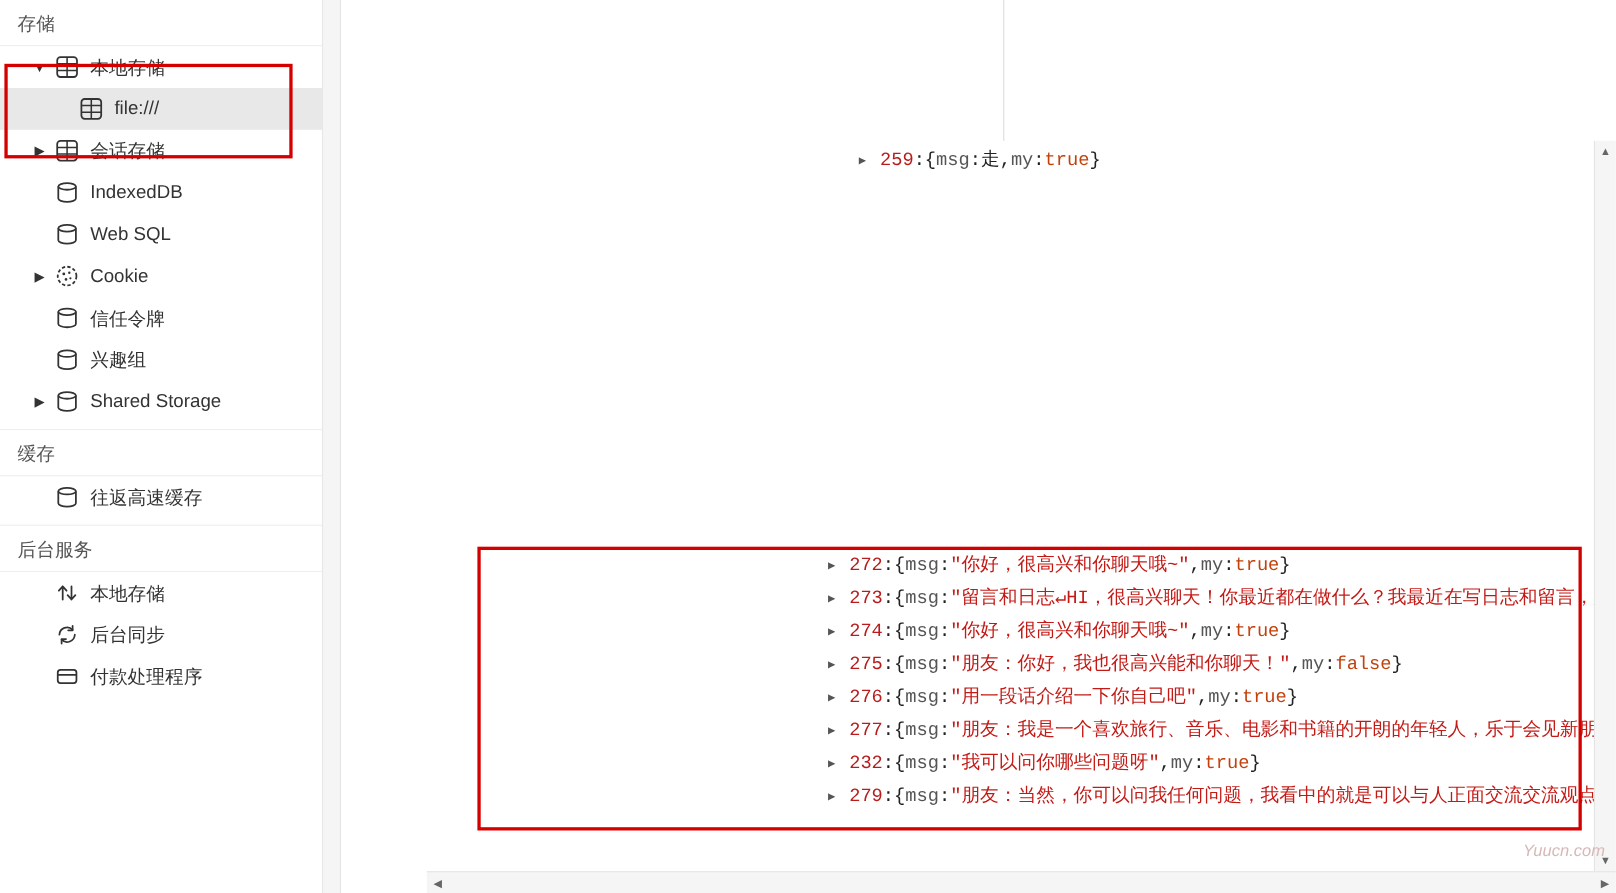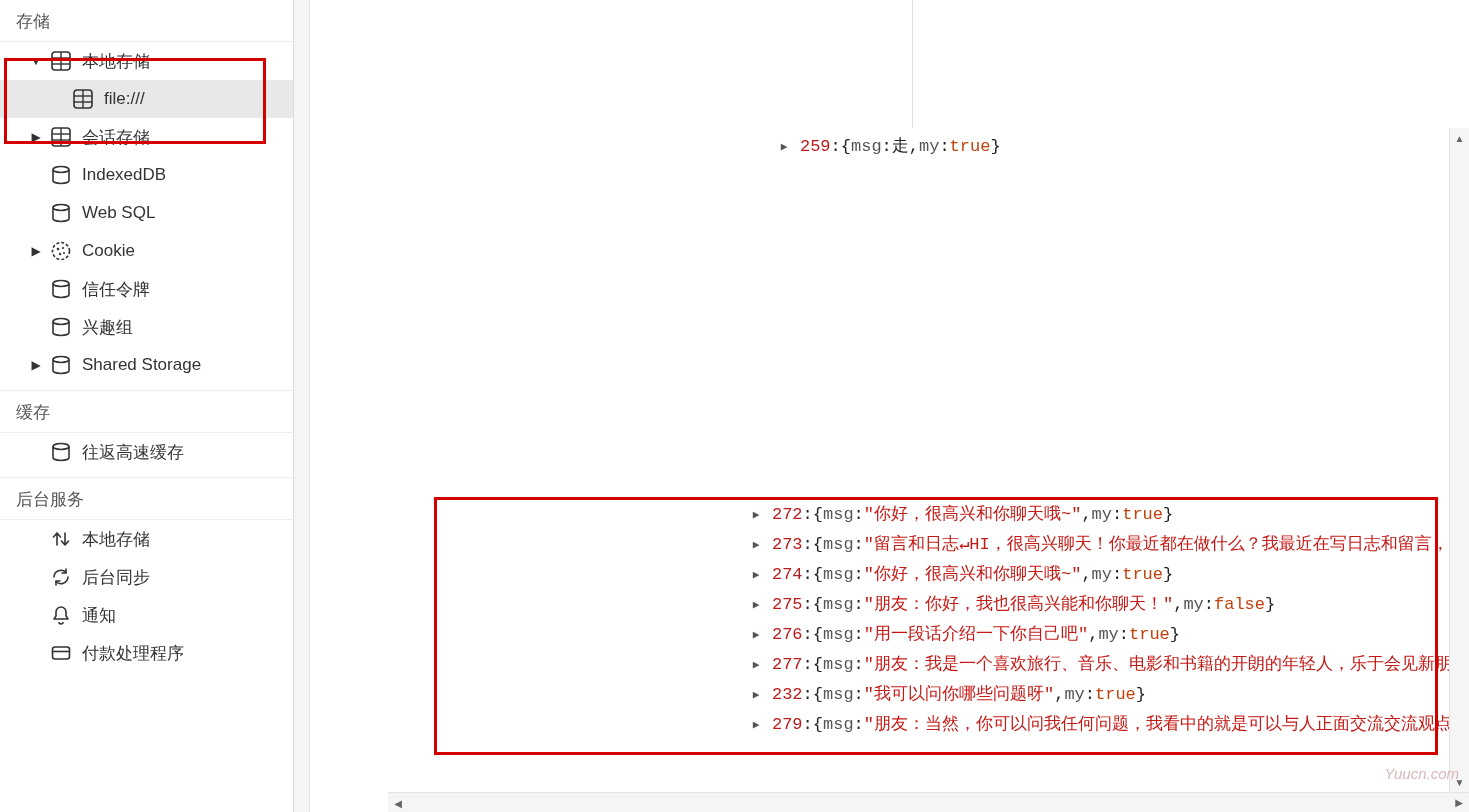--- a/index.html
+++ b/index.html
@@ -194,30 +194,20 @@
       <span class="arrow empty">▶</span>
       <span class="icon">
         <svg width="22" height="22" viewBox="0 0 22 22">
             <path d="M4 11 a7 7 0 0 1 12 -4.5 M18 11 a7 7 0 0 1 -12 4.5" fill="none" stroke="#333" stroke-width="1.6" stroke-linecap="round"></path>
             <path d="M16 3 V7 H12 M6 19 V15 H10" fill="none" stroke="#333" stroke-width="1.6" stroke-linecap="round" stroke-linejoin="round"></path>
           </svg>
       </span>
       <span>后台同步</span>
     </div>
 
-    <div class="tree-item">
-      <span class="arrow empty">▶</span>
-      <span class="icon">
-        <svg width="22" height="22" viewBox="0 0 22 22">
-            <path d="M11 3 a5 5 0 0 1 5 5 v4 l2 3 H4 l2 -3 V8 a5 5 0 0 1 5 -5 Z" fill="none" stroke="#333" stroke-width="1.6" stroke-linejoin="round"></path>
-            <path d="M9 18 a2 2 0 0 0 4 0" fill="none" stroke="#333" stroke-width="1.6"></path>
-          </svg>
-      </span>
-      <span>通知</span>
-    </div>
 
     <div class="tree-item">
       <span class="arrow empty">▶</span>
       <span class="icon">
         <svg width="22" height="22" viewBox="0 0 22 22">
             <rect x="2.5" y="5" width="17" height="12" rx="2.5" fill="none" stroke="#333" stroke-width="1.6"></rect>
             <line x1="2.5" y1="9.5" x2="19.5" y2="9.5" stroke="#333" stroke-width="1.6"></line>
           </svg>
       </span>
       <span>付款处理程序</span>

